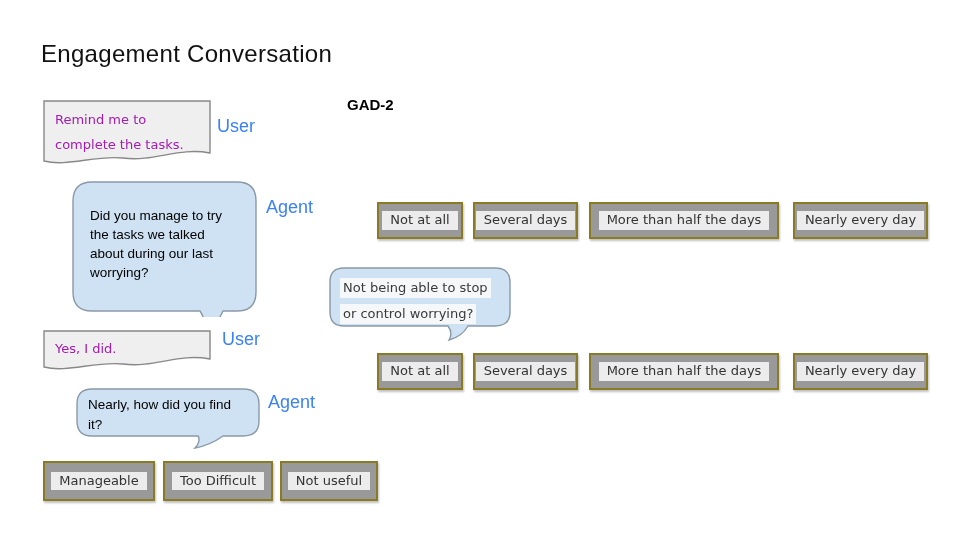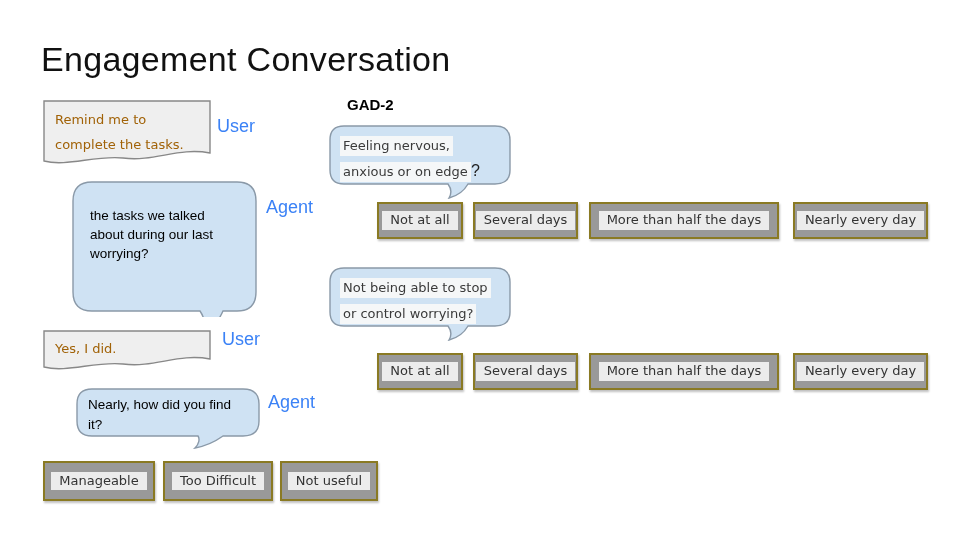--- a/index.html
+++ b/index.html
@@ -1,27 +1,27 @@
 <!DOCTYPE html>
 <html><head>
 <meta charset="utf-8">
 <style>
   html,body{margin:0;padding:0;background:#fff;}
   .stage{position:relative;width:960px;height:540px;background:#ffffff;overflow:hidden;
          font-family:"Liberation Sans",sans-serif;}
   .abs{position:absolute;}
-  .title{left:41px;top:40px;font-size:34px;color:#111;letter-spacing:.3px;}
+  .title{left:41px;top:40px;font-size:24px;color:#111;letter-spacing:.3px;}
   .speaker{font-size:18px;color:#3b82f6;}
   .gad2{left:347px;top:96px;font-size:15px;font-weight:bold;color:#000000;}
 
   .bubble{position:absolute;}
   .bubble svg{position:absolute;left:0;top:0;display:block;}
   .bubble .txt{position:absolute;}
 
-  .user-txt{font-family:"DejaVu Sans",sans-serif;font-size:13px;color:#a16207;line-height:25px;}
+  .user-txt{font-family:"DejaVu Sans",sans-serif;font-size:13px;color:#a21caf;line-height:25px;}
   .agent-txt{font-family:"Liberation Sans",sans-serif;font-size:13.5px;color:#000;line-height:19px;}
   .q-txt{font-family:"DejaVu Sans",sans-serif;font-size:13px;color:#3a3a3a;line-height:16px;}
   .q-txt .line{display:block;margin-bottom:6px;}
   .q-txt .hl{background:rgba(248,248,248,.92);padding:2px 3px;display:inline-block;}
   .q-txt .suffix{font-family:"Liberation Sans",sans-serif;font-size:16px;color:#222;}
 
   .btn{position:absolute;background:#999999;border:2px solid #8a7a23;box-sizing:border-box;
        display:flex;align-items:center;justify-content:center;
        box-shadow:1px 2px 2px rgba(0,0,0,.25);cursor:default;}
   .btn span{font-family:"DejaVu Sans",sans-serif;font-size:13px;color:#333;
@@ -46,20 +46,21 @@
       <div>complete the tasks.</div>
     </div>
   </div>
   <div class="abs speaker" style="left:217px;top:116px;">User</div>
 
   <div class="bubble" style="left:72px;top:181px;width:186px;height:136px;">
     <svg width="186" height="136" viewBox="0 0 186 136">
       <path d="M20,1 H165 Q184,1 184,20 V111 Q184,130 165,130 H151 C147,139 141,147 132,152 C134,144 132,136 128,130 H20 Q1,130 1,111 V20 Q1,1 20,1 Z" fill="#cfe2f3" stroke="#8a99a8" stroke-width="1.4"></path>
     </svg>
     <div class="txt agent-txt" style="left:18px;top:25px;">
+      <div>Did you manage to try</div>
       <div>the tasks we talked</div>
       <div>about during our last</div>
       <div>worrying?</div>
     </div>
   </div>
   <div class="abs speaker" style="left:266px;top:197px;">Agent</div>
 
   <div class="bubble" style="left:43px;top:330px;width:168px;height:44px;">
     <svg width="168" height="44" viewBox="0 0 168 44">
       <path d="M1,1 H167 V29 C135,23 112,38 80,34 C52,31 24,43 1,37 Z" fill="#efefef" stroke="#888888" stroke-width="1.4"></path>
@@ -86,29 +87,20 @@
   </div>
   <div class="btn rowB" style="left:163px;width:110px;">
     <span>Too Difficult</span>
   </div>
   <div class="btn rowB" style="left:280px;width:98px;">
     <span>Not useful</span>
   </div>
 
   <div class="abs gad2">GAD-2</div>
 
-  <div class="bubble" style="left:329px;top:125px;width:182px;height:74px;">
-    <svg width="182" height="74" viewBox="0 0 182 74">
-      <path d="M15,1 H166 Q181,1 181,15 V45 Q181,59 166,59 H139 C135,66 128,71 120,73 C123,68 122,63 119,59 H15 Q1,59 1,45 V15 Q1,1 15,1 Z" fill="#cfe2f3" stroke="#8a99a8" stroke-width="1.4"></path>
-    </svg>
-    <div class="txt q-txt" style="left:11px;top:11px;">
-      <span class="line"><span class="hl">Feeling nervous,</span></span>
-      <span class="line"><span class="hl">anxious or on edge</span><span class="suffix">?</span></span>
-    </div>
-  </div>
 
   <div class="btn row1" style="left:377px;width:86px;">
     <span>Not at all</span>
   </div>
   <div class="btn row1" style="left:473px;width:105px;">
     <span>Several days</span>
   </div>
   <div class="btn row1" style="left:589px;width:190px;">
     <span>More than half the days</span>
   </div>

